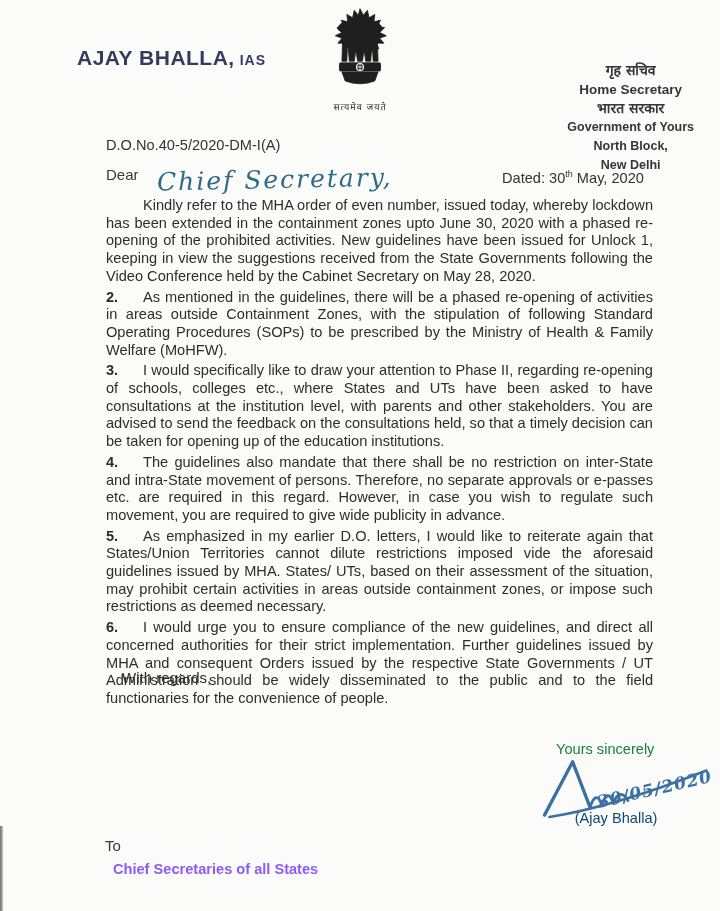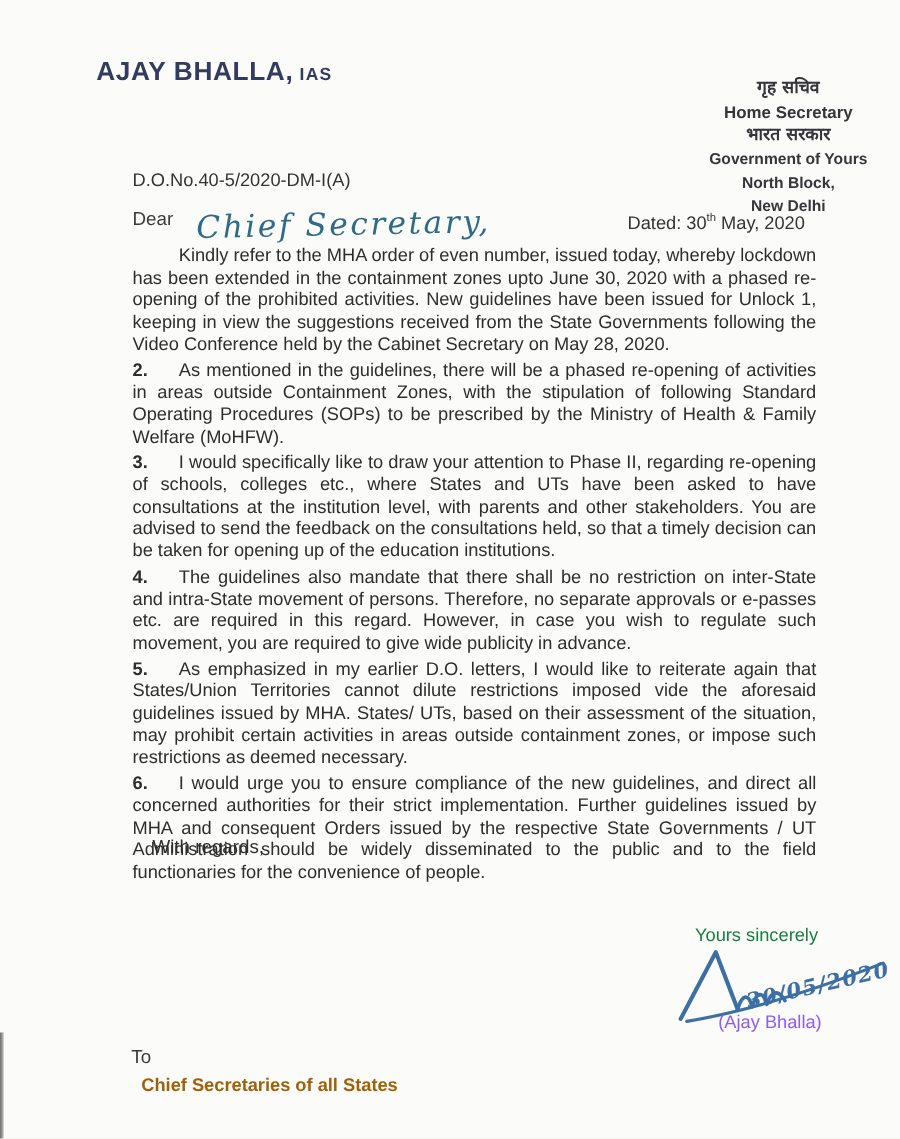--- a/index.html
+++ b/index.html
@@ -53,35 +53,60 @@
   .regards{position:absolute;left:122px;top:669px;font-size:15px;}
   .sincerely{position:absolute;left:556px;top:741px;font-size:14.6px;color:#15803d;}
   .signature{position:absolute;left:537px;top:755px;width:176px;height:64px;}
   .sig-date{
     position:absolute;left:596px;top:779px;
     font-family:"DejaVu Serif",serif;font-style:italic;font-weight:700;
     font-size:17px;color:var(--sig-blue);letter-spacing:1px;
     transform:rotate(-13deg);white-space:nowrap;
   }
   .signatory{position:absolute;left:552px;top:810px;width:128px;
-    text-align:center;font-size:14.6px;color:#8b5cf6;}
+    text-align:center;font-size:14.6px;color:#0c4a6e;}
   
   .to-label{position:absolute;left:105px;top:837px;font-size:15px;color:#3a3a3a;}
-  .recipient{position:absolute;left:113px;top:861px;font-size:14.6px;font-weight:700;color:#a16207;}
+  .recipient{position:absolute;left:113px;top:861px;font-size:14.6px;font-weight:700;color:#8b5cf6;}
 </style>
 </head>
 <body>
 
 <div class="page">
 
   <div class="sender">
     <span class="nm">AJAY BHALLA,</span>
     <span class="sfx">IAS</span>
   </div>
 
+  <div class="emblem">
+    <span>
+      <svg width="74" height="92" viewBox="0 0 90 112" xmlns="http://www.w3.org/2000/svg">
+        <g fill="#1f1f1f" stroke="#1f1f1f">
+
+          <path d="M45 2 l4 8 5 -6 2 9 7 -4 -1 9 8 -2 -4 8 9 1 -6 6 8 4 -8 3 5 6 -9 0 3 7 -8 -3 0 7 -6 -5 -4 6 -4 -7 -4 7 -4 -6 -6 5 0 -7 -8 3 3 -7 -9 0 5 -6 -8 -3 8 -4 -6 -6 9 -1 -4 -8 8 2 -1 -9 7 4 2 -9 5 6 z"></path>
+
+          <circle cx="45" cy="22" r="9"></circle>
+
+          <path d="M27 18 q-8 2 -9 9 q4 5 10 4 q4 -6 -1 -13 z"></path>
+          <path d="M63 18 q8 2 9 9 q-4 5 -10 4 q-4 -6 1 -13 z"></path>
+
+          <path d="M33 30 h24 l3 12 -2 24 h-6 l-2 -14 -2 14 h-6 l-2 -14 -2 14 h-6 l-2 -24 z"></path>
+          <path d="M24 34 l6 4 -1 28 h-6 z M66 34 l-6 4 1 28 h6 z"></path>
+
+          <rect x="20" y="68" width="50" height="10" rx="1.5"></rect>
+          <circle cx="45" cy="73" r="4.2" fill="none" stroke="#fbfbfa" stroke-width="1.4"></circle>
+          <path d="M45 69 v8 M41 73 h8" stroke="#fbfbfa" stroke-width="1" fill="none"></path>
+
+          <path d="M23 79 h44 l-4 11 q-18 7 -36 0 z"></path>
+        </g>
+      </svg>
+    </span>
+    <div class="motto">सत्यमेव जयते</div>
+  </div>
 
   <div class="office">
     <div class="hi">गृह सचिव</div>
     <div class="en-lg">Home Secretary</div>
     <div class="hi">भारत सरकार</div>
     <div>Government of Yours</div>
     <div>North Block,</div>
     <div>New Delhi</div>
   </div>
 

